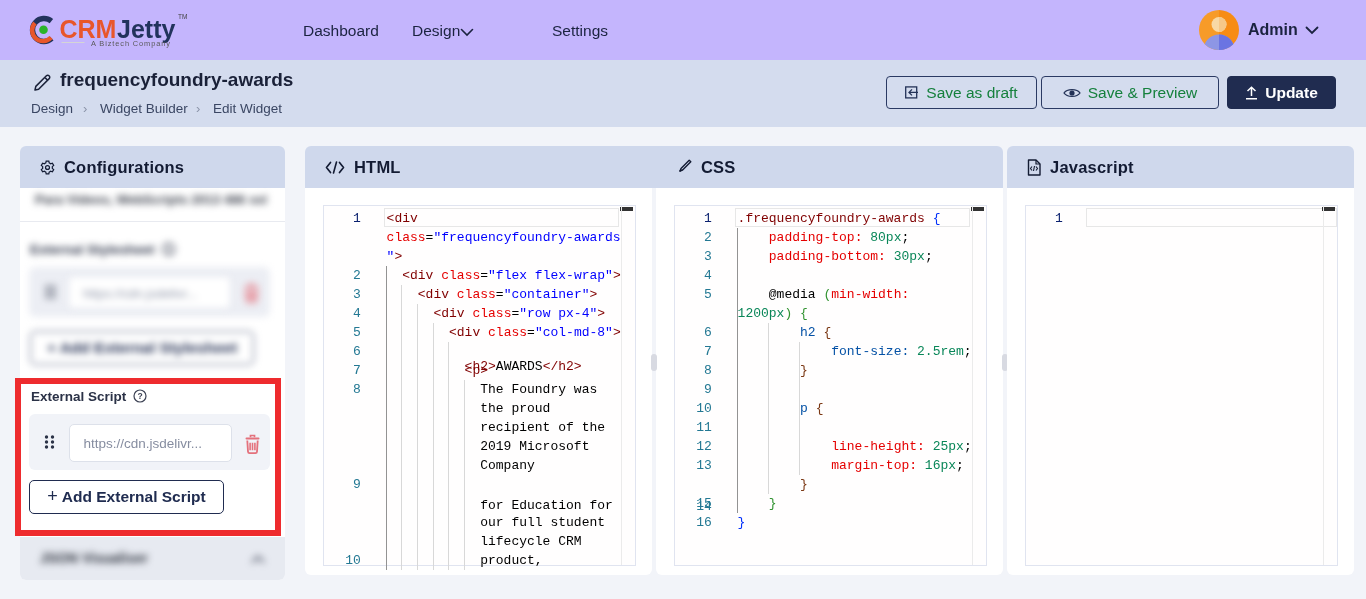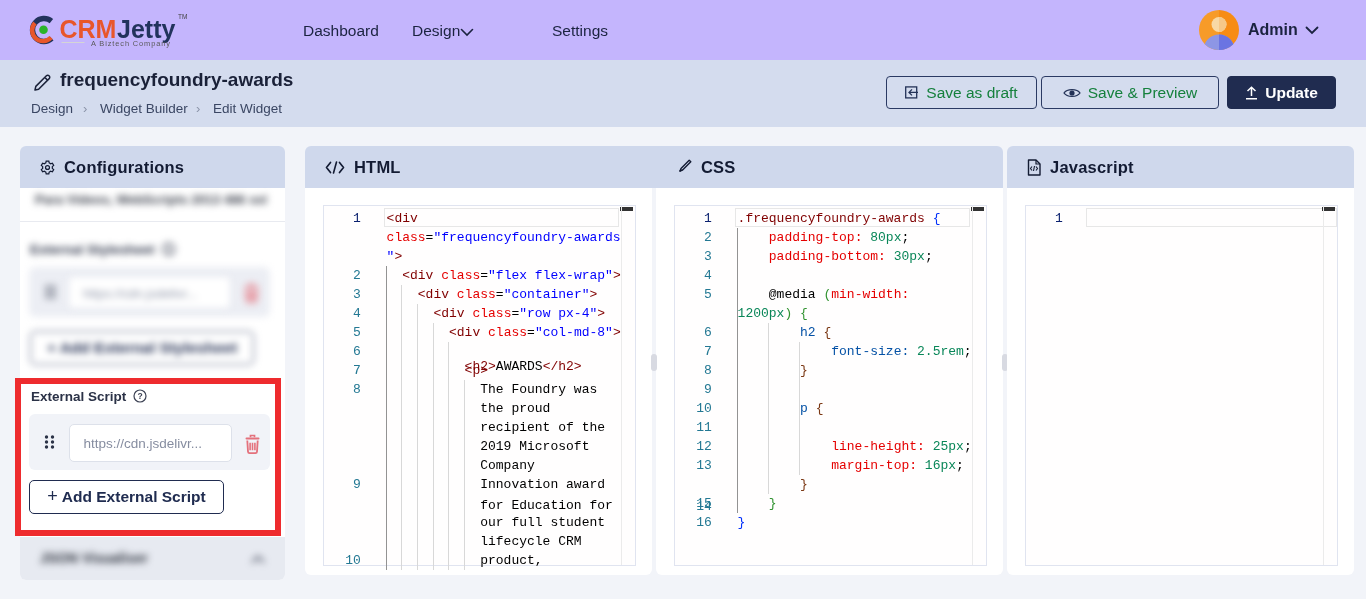--- a/index.html
+++ b/index.html
@@ -219,21 +219,20 @@
     <div class="crow" style="top: 151px;">          <span class="t">&lt;h2&gt;</span>AWARDS<span class="t">&lt;/h2&gt;</span></div>
     <div class="lnum" style="top: 154.5px;">7</div>
     <div class="crow" style="top: 154.5px;">          <span class="t">&lt;p&gt;</span></div>
     <div class="lnum" style="top: 173.5px;">8</div>
     <div class="crow" style="top: 173.5px;">            The Foundry was</div>
     <div class="crow" style="top: 192.5px;">            the proud</div>
     <div class="crow" style="top: 211.5px;">            recipient of the</div>
     <div class="crow" style="top: 230.5px;">            2019 Microsoft</div>
     <div class="crow" style="top: 249.5px;">            Company</div>
     <div class="lnum" style="top: 268.5px;">9</div>
-    <div class="crow" style="top: 268.5px;">            Innovation award</div>
     <div class="crow" style="top: 290px;">            for Education for</div>
     <div class="crow" style="top: 306.5px;">            our full student</div>
     <div class="crow" style="top: 325.5px;">            lifecycle CRM</div>
     <div class="lnum" style="top: 344.5px;">10</div>
     <div class="crow" style="top: 344.5px;">            product,</div>
     <div class="guide dark" style="left: 62px; top: 59.5px; height: 304px;"></div>
     <div class="guide" style="left: 77.6px; top: 78.5px; height: 285px;"></div>
     <div class="guide" style="left: 93.2px; top: 97.5px; height: 266px;"></div>
     <div class="guide" style="left: 108.8px; top: 116.5px; height: 247px;"></div>
     <div class="guide" style="left: 124.4px; top: 135.5px; height: 228px;"></div>

